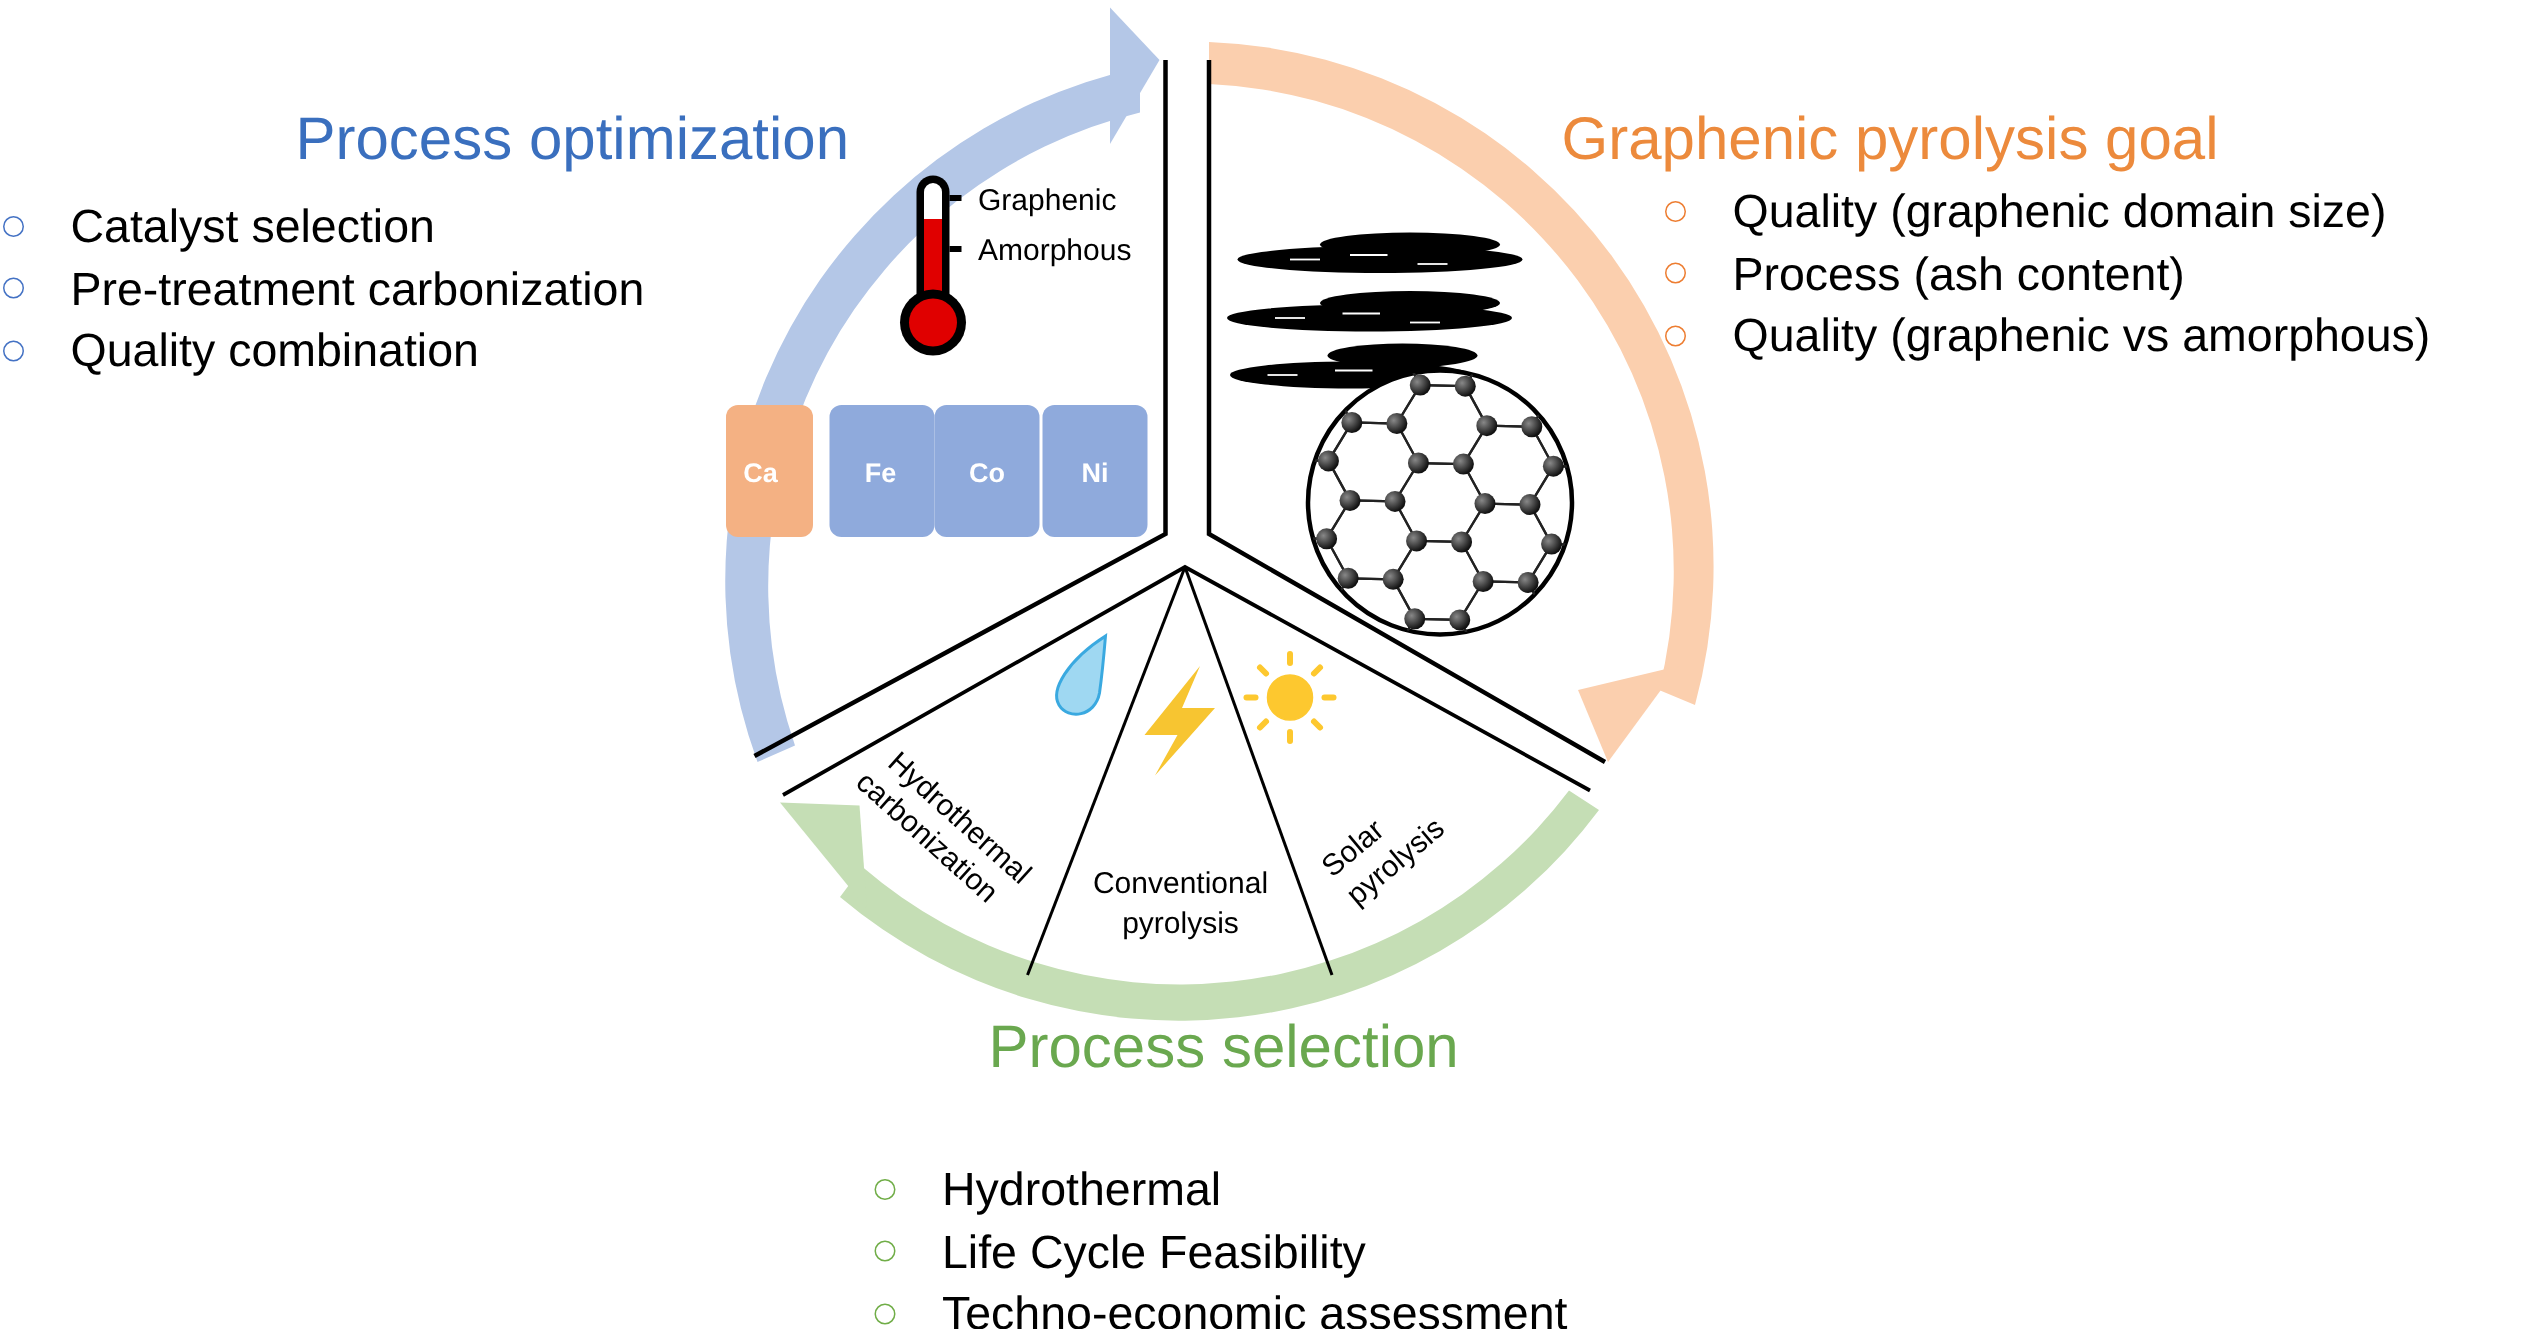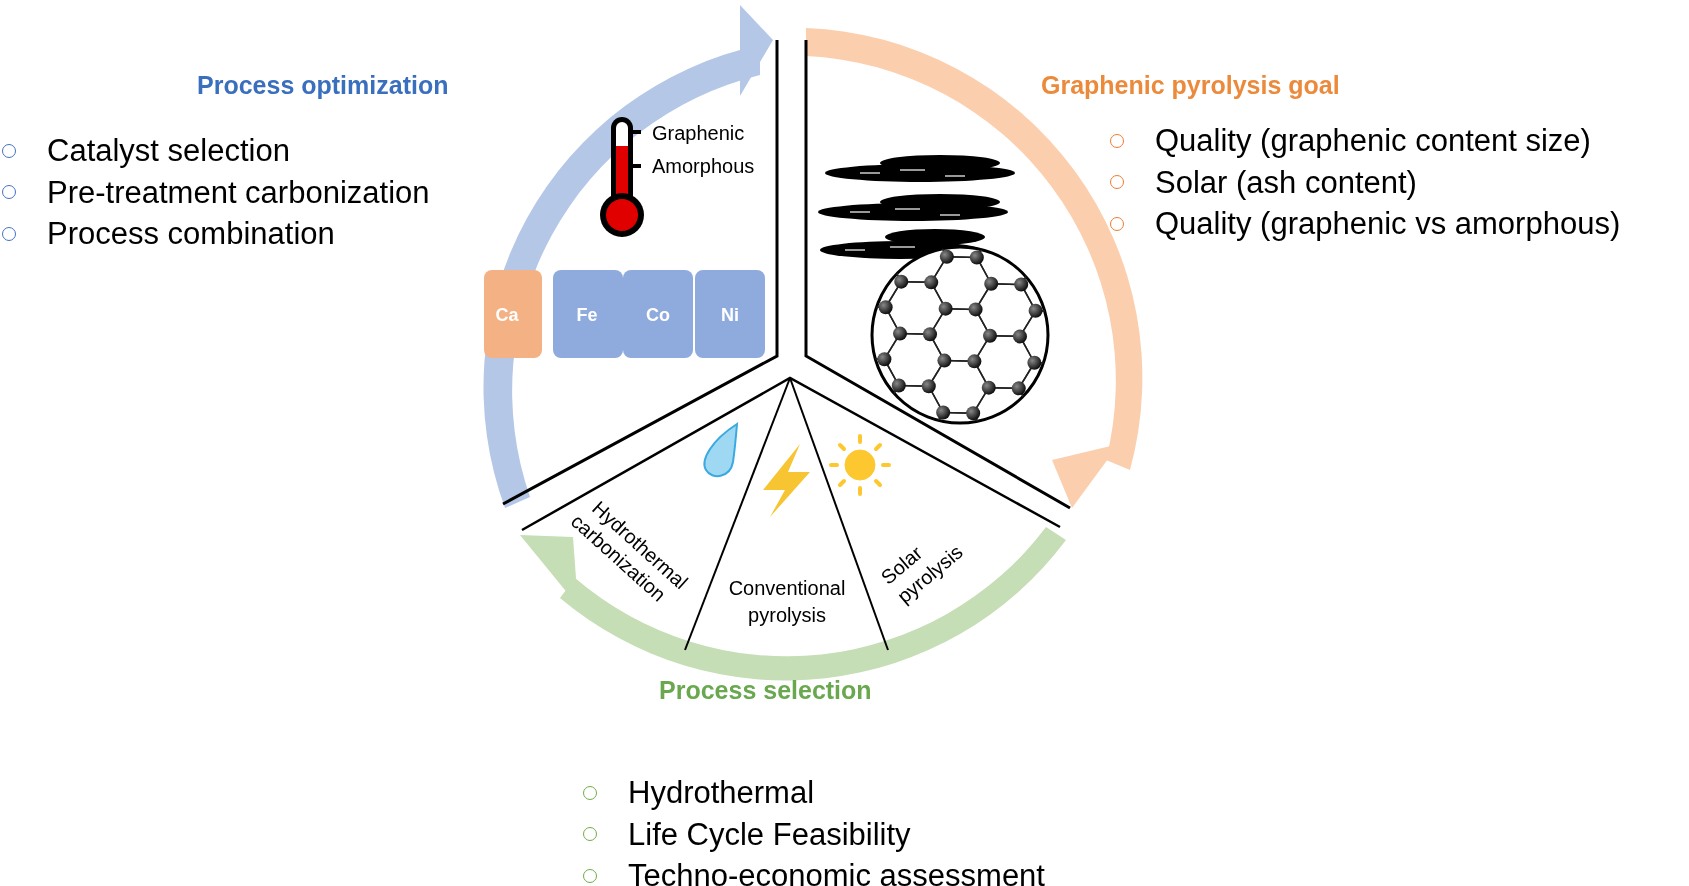--- a/index.html
+++ b/index.html
@@ -1,18 +1,18 @@
 <!DOCTYPE html>
 <html><head>
   <meta charset="utf-8">
   <style>
     html, body { margin: 0; padding: 0; background: #ffffff; }
     body { width: 1689px; height: 886px; position: relative; overflow: hidden; font-family: "Liberation Sans", sans-serif; }
     #canvas { position: absolute; left: 0; top: 0; width: 1689px; height: 886px; }
-    .title { position: absolute; font-size: 25px; font-weight: bold; white-space: nowrap; }
+    .title { position: absolute; font-size: 40px; font-weight: normal; white-space: nowrap; }
     .list { position: absolute; margin: 0; padding: 0; list-style: none; }
     .list li { position: relative; font-size: 31px; color: #000; line-height: 41.5px; white-space: nowrap; display: flex; align-items: center; }
     .bullet { display: inline-block; width: 14px; height: 14px; border-radius: 50%; border: 1.3px solid; box-sizing: border-box; margin-right: 31px; flex: none; }
     #title-opt { left: 197px; top: 71px; color: #3a6fbe; }
     #list-opt { left: 2px; top: 130px; }
     #list-opt .bullet { border-color: #4472c4; }
     #title-goal { left: 1041px; top: 71px; color: #ec8a3c; }
     #list-goal { left: 1110px; top: 120px; }
     #list-goal .bullet { border-color: #ed7d31; }
     #title-sel { left: 659px; top: 676px; color: #6aa84f; }
@@ -828,33 +828,33 @@
   <li>
       <span class="bullet"></span>
       <span>Catalyst selection</span>
     </li>
   <li>
       <span class="bullet"></span>
       <span>Pre-treatment carbonization</span>
     </li>
   <li>
       <span class="bullet"></span>
-      <span>Process combination</span>
+      <span>Quality combination</span>
     </li>
 </ul>
 
 <div class="title" id="title-goal">Graphenic pyrolysis goal</div>
 <ul class="list" id="list-goal">
   <li>
       <span class="bullet"></span>
-      <span>Quality (graphenic content size)</span>
+      <span>Quality (graphenic domain size)</span>
     </li>
   <li>
       <span class="bullet"></span>
-      <span>Solar (ash content)</span>
+      <span>Process (ash content)</span>
     </li>
   <li>
       <span class="bullet"></span>
       <span>Quality (graphenic vs amorphous)</span>
     </li>
 </ul>
 
 <div class="title" id="title-sel">Process selection</div>
 <ul class="list" id="list-sel">
   <li>

